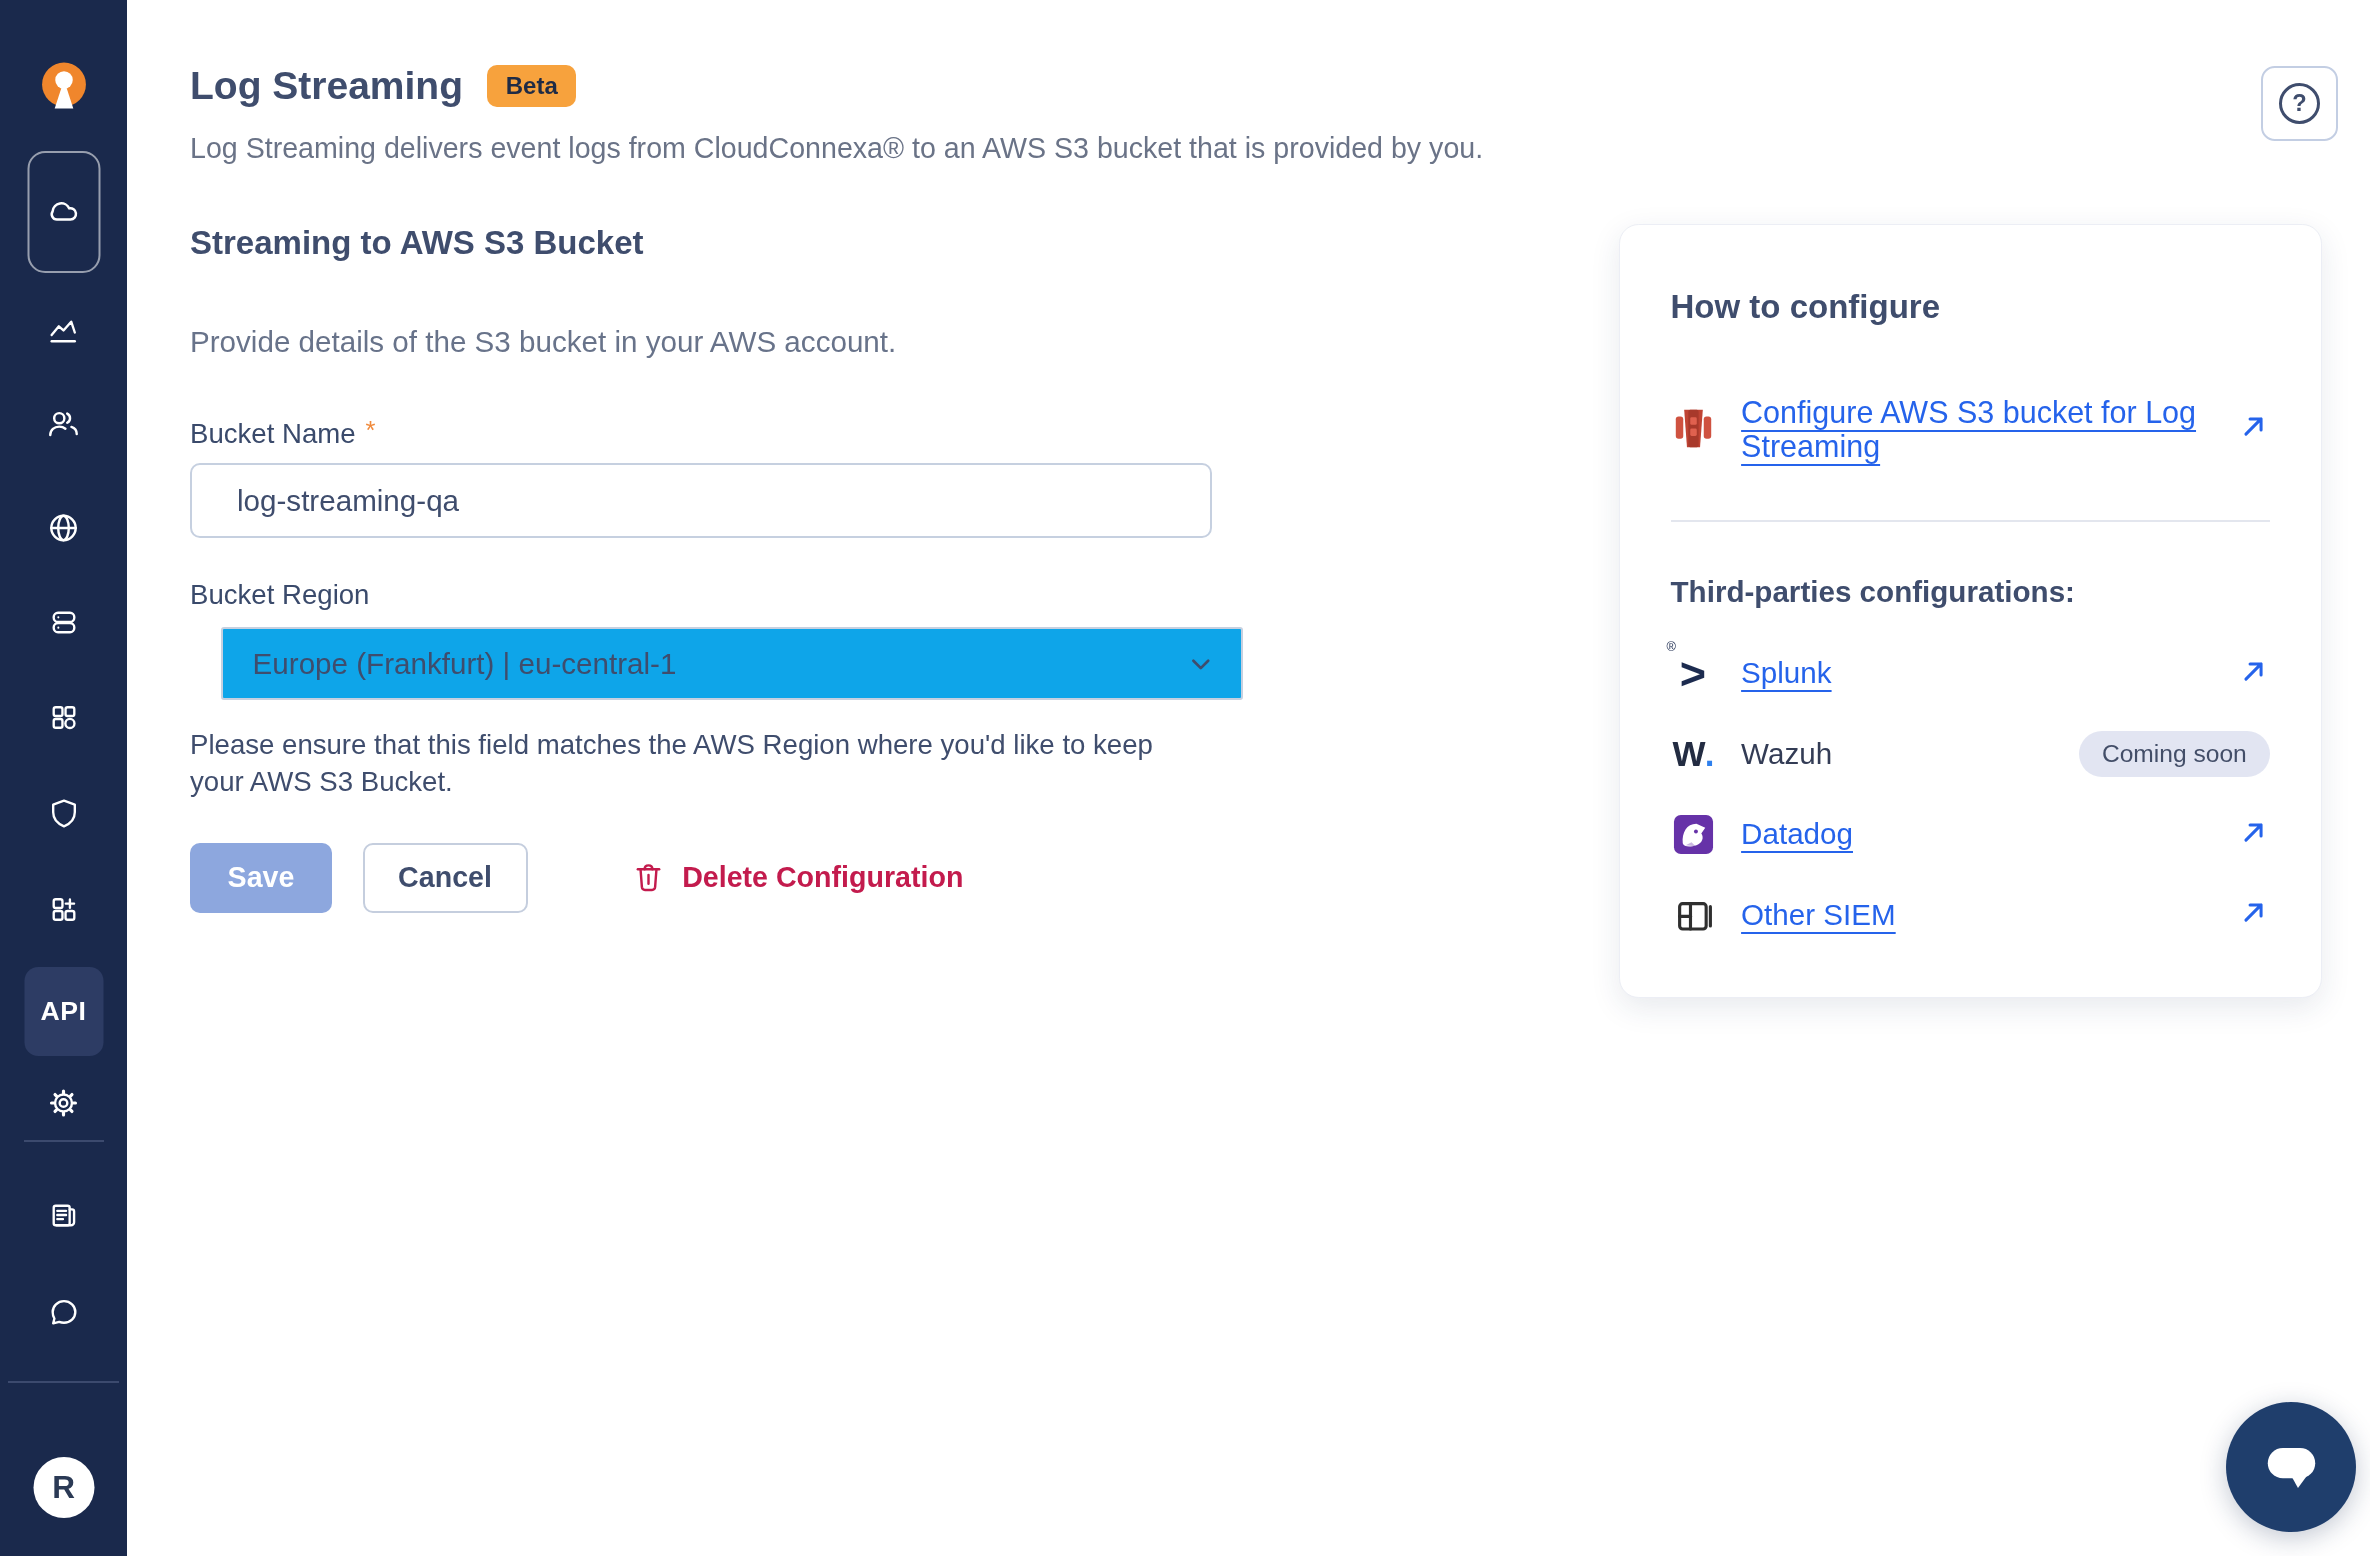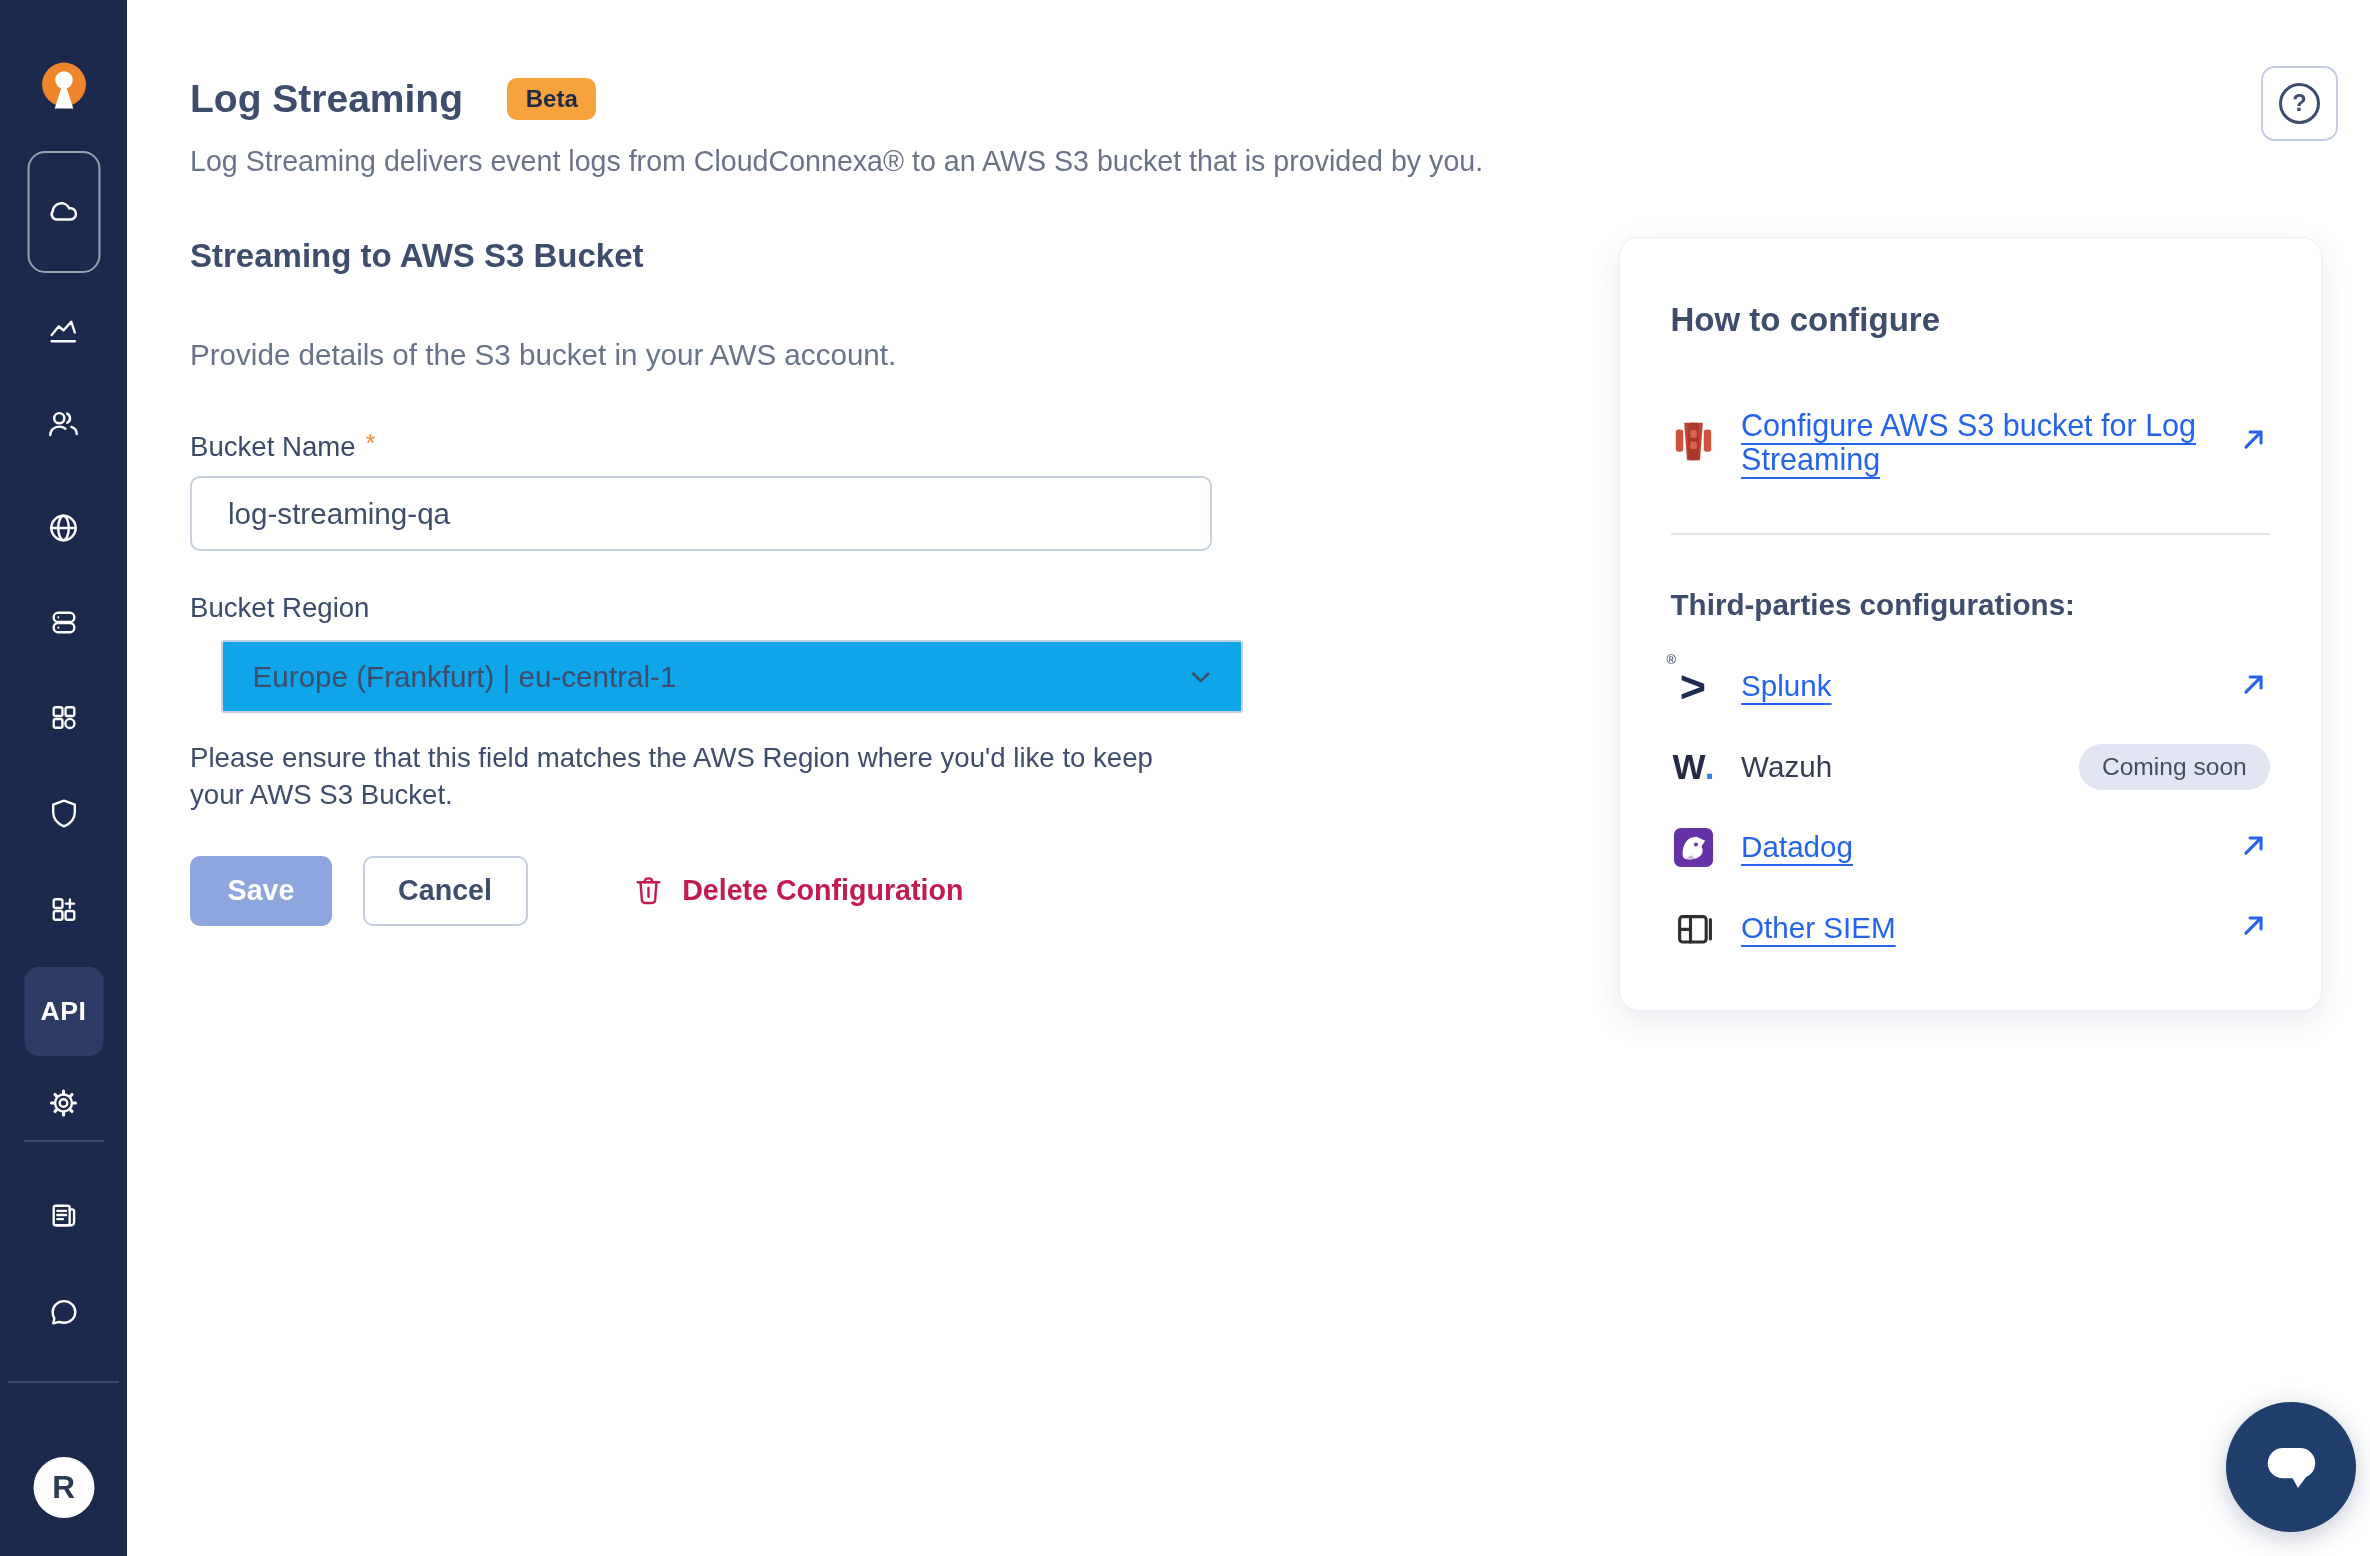--- a/index.html
+++ b/index.html
@@ -32,39 +32,39 @@
   .divider-1 { top:1140px; left:23.6px; width:80px; }
   .divider-2 { top:1381px; left:7.9px; width:111px; }
   .avatar {
     top:1457px; width:61px; height:61px; border-radius:50%; background:#ffffff;
     color:#2b3a55; font-size:31.5px; font-weight:600;
   }
   .sidebar svg { display:block; }
 
   
   .main { position:absolute; left:127px; top:0; width:2243px; height:1556px; padding:63px 31.5px 0 63px; }
-  .title-row { display:flex; align-items:center; gap:44px; margin-top:14px; }
+  .title-row { display:flex; align-items:center; gap:24px; margin-top:1px; }
   h1 { font-size:39px; font-weight:700; color:#3f4d6d; }
   .beta {
     background:#f7a23d; color:#1f2b45; font-size:24px; font-weight:600;
     padding:8.9px 18.7px; border-radius:9.9px; line-height:1;
   }
   .page-desc { margin-top:23.6px; font-size:28.6px; color:#6a7387; }
 
   .content-row { position:relative; margin-top:59px; }
 
   .form-col { width:1024px; }
   .form-col h2 { margin-top:57px; font-size:33px; font-weight:700; color:#3f4d6d; }
   .form-desc { margin-top:63px; font-size:29.6px; color:#68738a; }
   .field-label { margin-top:59px; display:flex; gap:9.9px; font-size:27.6px; color:#3a4a6b; align-items:flex-start; }
   .field-label .req { color:#f08a3c; font-size:25.6px; margin-top:-2px; }
   .field-label.second { margin-top:41px; }
   .text-input {
     margin-top:13.8px; width:1022px; height:75px; border:2px solid #c6d0e0; border-radius:9.9px;
-    font-family:"Liberation Sans", sans-serif; font-size:29.6px; color:#3f4d6d; padding:0 36px;
+    font-family:"Liberation Sans", sans-serif; font-size:29.6px; color:#3f4d6d; padding:0 45px;
     outline:none; background:#fff; display:block;
   }
   .select-box {
     margin-top:15.8px; width:1022px; height:73px; border:2px solid #c6d0e0; border-radius:3px;
     display:flex; align-items:center; justify-content:space-between; padding:0 25.6px 0 29.6px;
     font-size:29.6px; color:#3f4d6d; cursor:pointer; background:#0ea5e9;margin-left:31px;
   }
   .helper { margin-top:25.6px; font-size:27.6px; line-height:37px; color:#3f4d6d; max-width:970px; }
 
   .btn-row { margin-top:43px; display:flex; align-items:center; }

